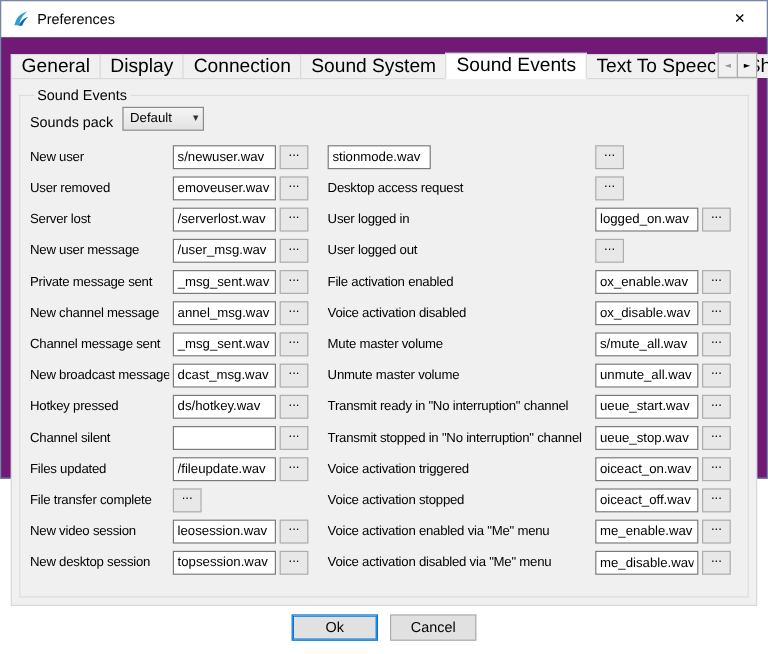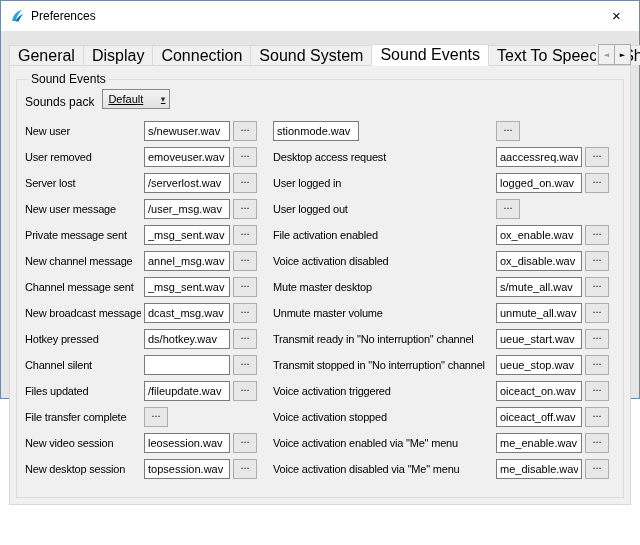--- a/index.html
+++ b/index.html
@@ -5,21 +5,21 @@
   * { box-sizing: border-box; }
   html, body { margin: 0; padding: 0; }
   body {
     width: 640px; height: 545px; overflow: hidden;
     font-family: "Liberation Sans", sans-serif;
     background: #ffffff;
   }
   .window {
     width: 640px; height: 399px;
     border: 1px solid #6d8aa8;
-    background: #e5e5e5;
+    background: #701a75;
     display: flex; flex-direction: column;
   }
   
   .titlebar {
     flex: 0 0 30px; height: 30px;
     background: #ffffff;
     display: flex; align-items: center;
   }
   .app-icon { width: 16px; height: 16px; margin: 0 6px 0 8px; flex: 0 0 16px; }
   .title-text { font-size: 12px; color: #000; }
@@ -66,21 +66,21 @@
   fieldset.groupbox {
     border: 1px solid #dcdcdc; margin: 6px;
     padding: 0 8px 4px; height: calc(100% - 12px);
   }
   fieldset.groupbox legend { font-size: 12px; padding: 0 3px; margin-left: 3px; color: #000; }
   .sounds-pack-row { display: flex; align-items: flex-end; gap: 8px; margin: 3px 0 9px; font-size: 12px; }
   .combo {
     width: 68px; height: 20px;
     border: 1px solid #8a8a8a;
     background: linear-gradient(#f4f4f4, #e2e2e2);
-    display: flex; align-items: center; text-decoration: underline;
+    display: flex; align-items: center;
   }
   .combo-text { font-size: 11px; padding-left: 5px; flex: 1; }
   .combo-arrow { font-family: "DejaVu Sans", sans-serif; font-size: 9px; padding-right: 4px; color: #333; }
   .cols { display: flex; gap: 16px; }
   .col { display: flex; flex-direction: column; }
   .srow { display: grid; height: 26px; align-items: center; column-gap: 3px; }
   .col-left .srow  { grid-template-columns: 116px 86px 24px; }
   .col-right .srow { grid-template-columns: 220px 86px 24px; }
   .slabel {
     font-size: 11px; letter-spacing: -0.2px; color: #000;
@@ -224,21 +224,20 @@
                 <button class="browse">...</button>
               </div>
             </div>
           <div class="col col-right" id="right-col">
               <div class="srow">
                 <input class="sinput" type="text" value="stionmode.wav" style="">
                 <button class="browse">...</button>
               </div>
               <div class="srow">
                 <span class="slabel">Desktop access request</span>
-                <input class="sinput" type="text" value="aaccessreq.wav" style="">
                 <button class="browse">...</button>
               </div>
               <div class="srow">
                 <span class="slabel">User logged in</span>
                 <input class="sinput" type="text" value="logged_on.wav" style="">
                 <button class="browse">...</button>
               </div>
               <div class="srow">
                 <span class="slabel">User logged out</span>
                 <button class="browse">...</button>
@@ -247,21 +246,21 @@
                 <span class="slabel">File activation enabled</span>
                 <input class="sinput" type="text" value="ox_enable.wav" style="">
                 <button class="browse">...</button>
               </div>
               <div class="srow">
                 <span class="slabel">Voice activation disabled</span>
                 <input class="sinput" type="text" value="ox_disable.wav" style="">
                 <button class="browse">...</button>
               </div>
               <div class="srow">
-                <span class="slabel">Mute master desktop</span>
+                <span class="slabel">Mute master volume</span>
                 <input class="sinput" type="text" value="s/mute_all.wav" style="">
                 <button class="browse">...</button>
               </div>
               <div class="srow">
                 <span class="slabel">Unmute master volume</span>
                 <input class="sinput" type="text" value="unmute_all.wav" style="">
                 <button class="browse">...</button>
               </div>
               <div class="srow">
                 <span class="slabel">Transmit ready in "No interruption" channel</span>
@@ -291,15 +290,19 @@
               <div class="srow">
                 <span class="slabel">Voice activation disabled via "Me" menu</span>
                 <input class="sinput" type="text" value="me_disable.wav" style="">
                 <button class="browse">...</button>
               </div>
             </div>
         </div>
       </fieldset>
     </div>
 
+    <div class="button-row">
+      <button class="btn default">Ok</button>
+      <button class="btn">Cancel</button>
+    </div>
 
   </div>
 </div>
 
 </body></html>

